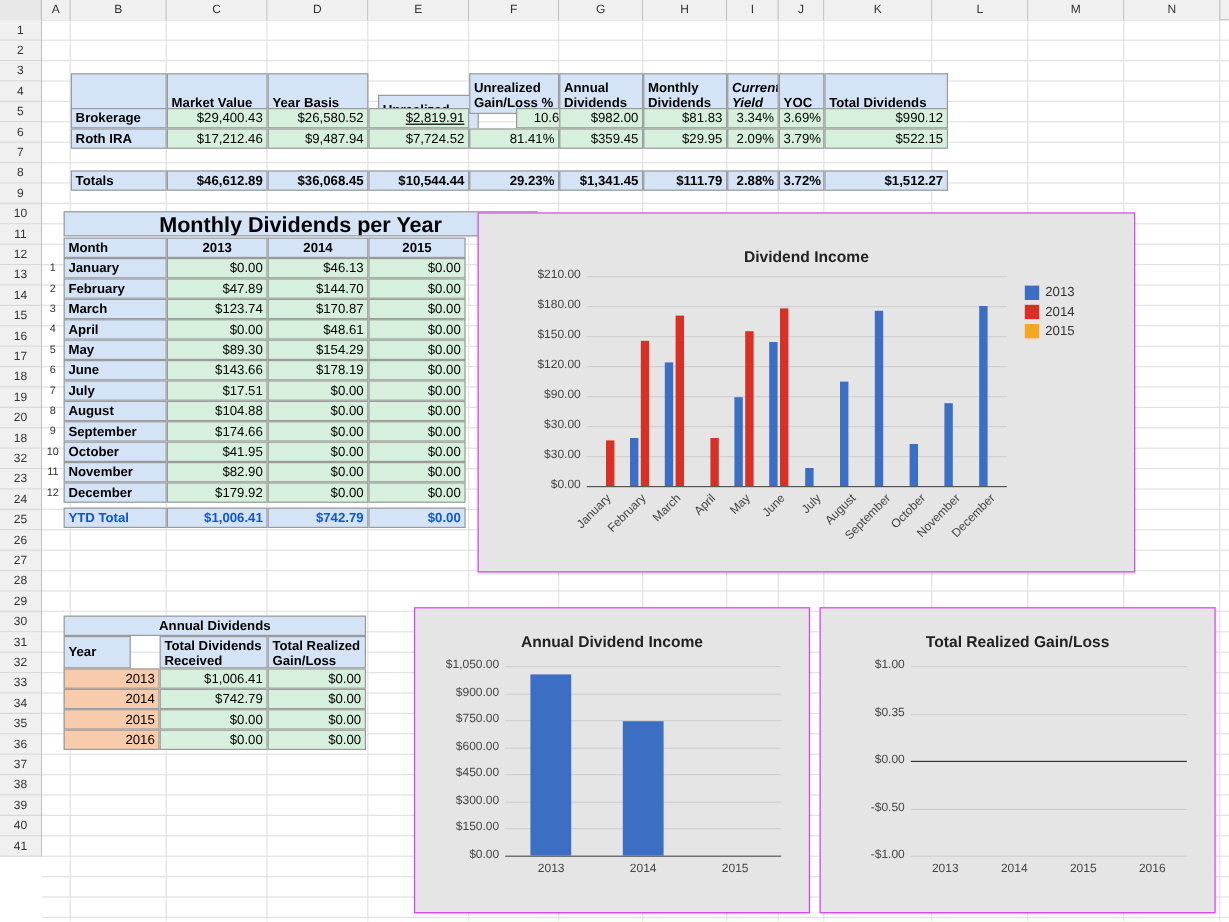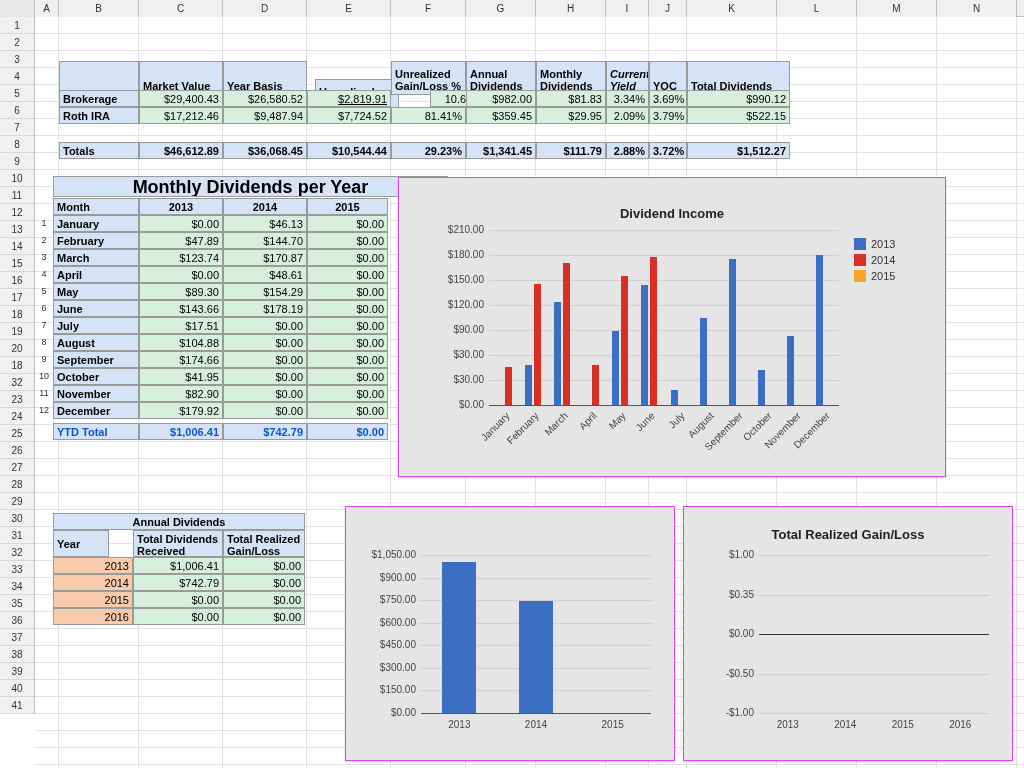--- a/index.html
+++ b/index.html
@@ -463,20 +463,21 @@
           <span class="legend-text">2014</span>
         </div>
         <div class="legend-item">
           <span class="legend-swatch" style="background: rgb(245, 166, 35);"></span>
           <span class="legend-text">2015</span>
         </div>
       </div>
   </div>
 
   <div class="chartbox" style="left:345px; top:506px; width:330px; height:255px;">
+    <div class="chart-title" style="margin-top:20px;">Annual Dividend Income</div>
     <div id="c2-plot" style="position:absolute; left:75px; top:48px; width:230px; height:158px;">
         <div class="hline" style="left: 0px; top: 158px; width: 230px; background: rgb(85, 85, 85);"></div>
         <div class="hline" style="left: 0px; top: 135.429px; width: 230px;"></div>
         <div class="hline" style="left: 0px; top: 112.857px; width: 230px;"></div>
         <div class="hline" style="left: 0px; top: 90.2857px; width: 230px;"></div>
         <div class="hline" style="left: 0px; top: 67.7143px; width: 230px;"></div>
         <div class="hline" style="left: 0px; top: 45.1429px; width: 230px;"></div>
         <div class="hline" style="left: 0px; top: 22.5714px; width: 230px;"></div>
         <div class="hline" style="left: 0px; top: 0px; width: 230px;"></div>
         <div class="bar" style="left: 21.3333px; width: 34px; height: 151.441px; background: rgb(60, 111, 196);"></div>

